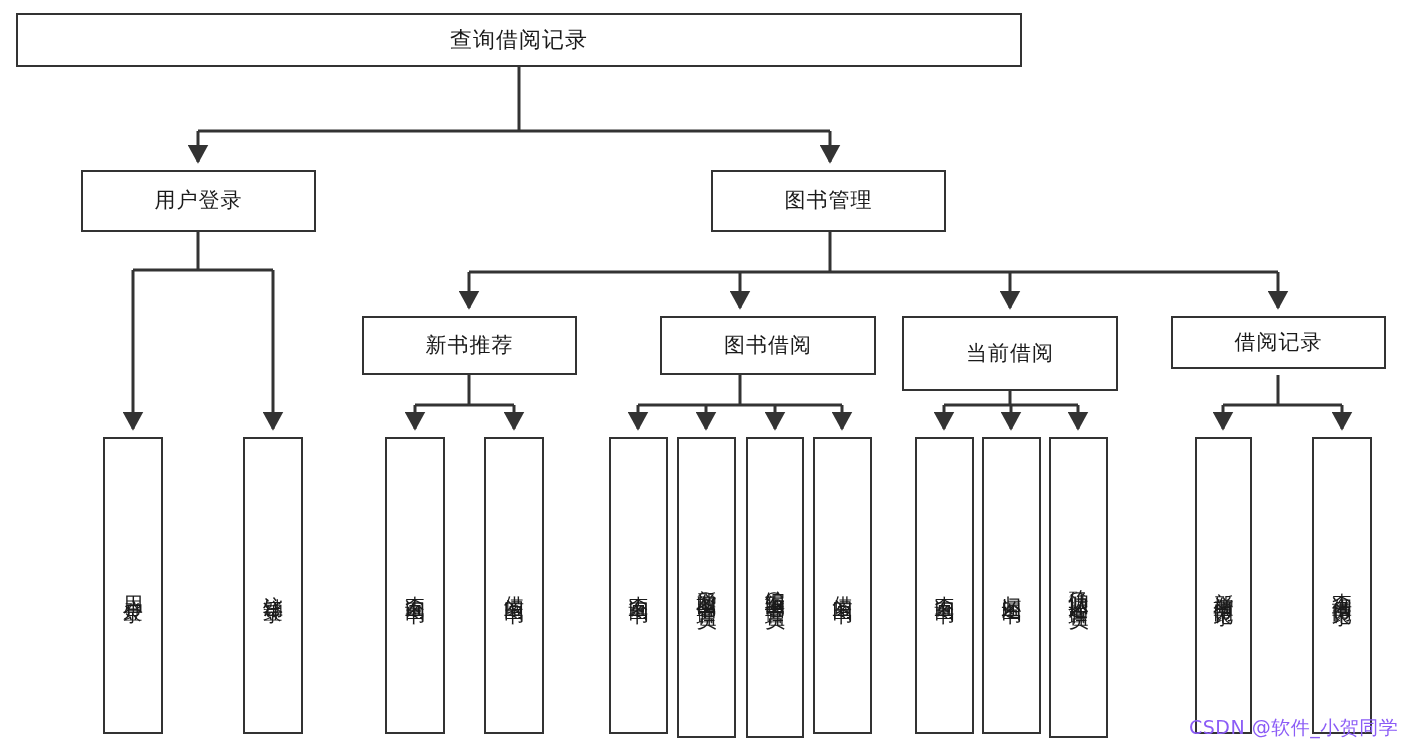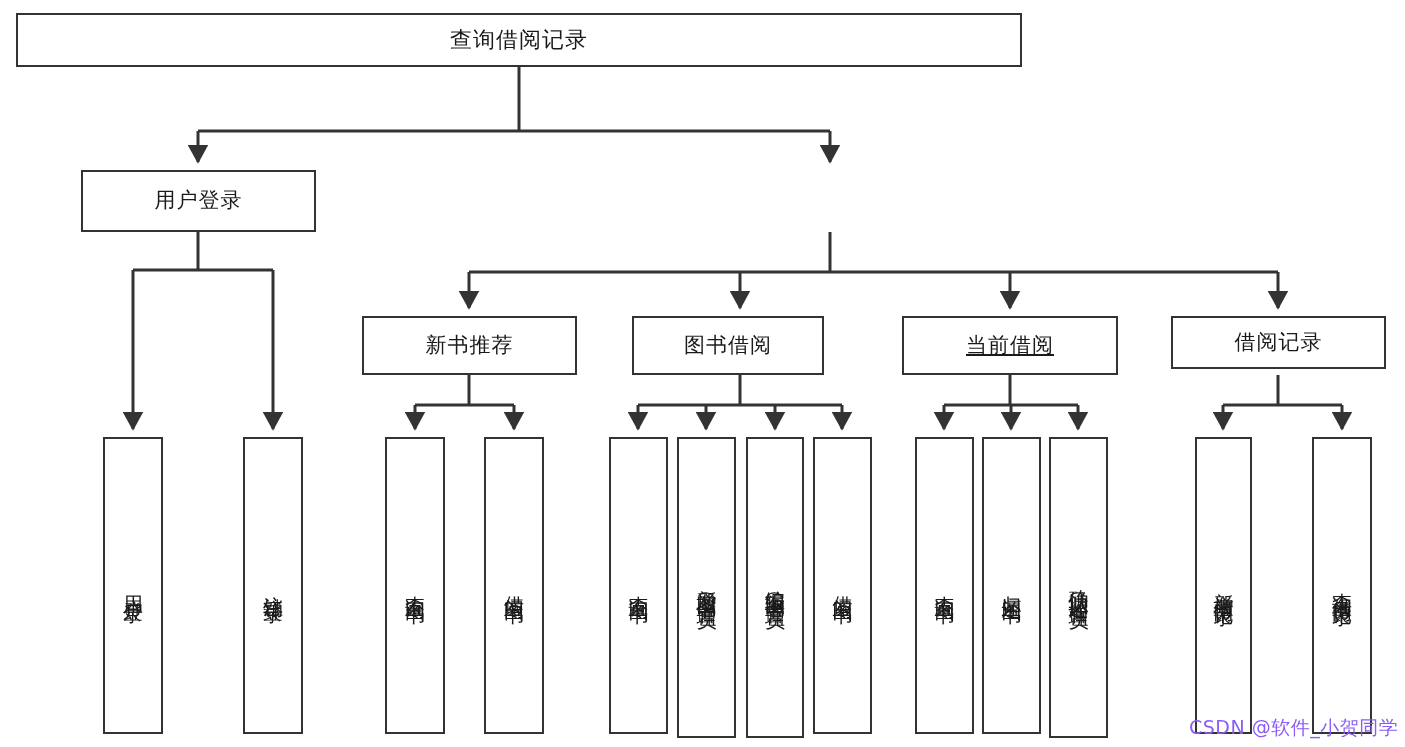--- a/index.html
+++ b/index.html
@@ -121,28 +121,31 @@
     </g>
   </svg>
 
   <div class="node horiz root" style="left:16px; top:13px; width:1006px; height:54px;">
     <span>查询借阅记录</span>
   </div>
 
   <div class="node horiz" style="left:81px; top:170px; width:235px; height:62px;">
     <span>用户登录</span>
   </div>
+  <div class="node horiz" style="left:711px; top:170px; width:235px; height:62px;">
+    <span>图书管理</span>
+  </div>
 
   <div class="node horiz" style="left:362px; top:316px; width:215px; height:59px;justify-content:center;">
     <span>新书推荐</span>
   </div>
-  <div class="node horiz" style="left:632px; top:316px; width:192px; height:59px;">
+  <div class="node horiz" style="left:660px; top:316px; width:216px; height:59px;">
     <span>图书借阅</span>
   </div>
-  <div class="node horiz" style="left:902px; top:316px; width:216px; height:59px;text-decoration:underline;">
+  <div class="node horiz" style="left:902px; top:316px; width:216px; height:75px;">
     <span>当前借阅</span>
   </div>
   <div class="node horiz" style="left:1171px; top:316px; width:215px; height:53px;">
     <span>借阅记录</span>
   </div>
 
   <div class="node vert" style="left:103px; top:437px; width:60px; height:297px;">
     <span class="vtext">用户登录</span>
   </div>
   <div class="node vert" style="left:243px; top:437px; width:60px; height:297px;">

